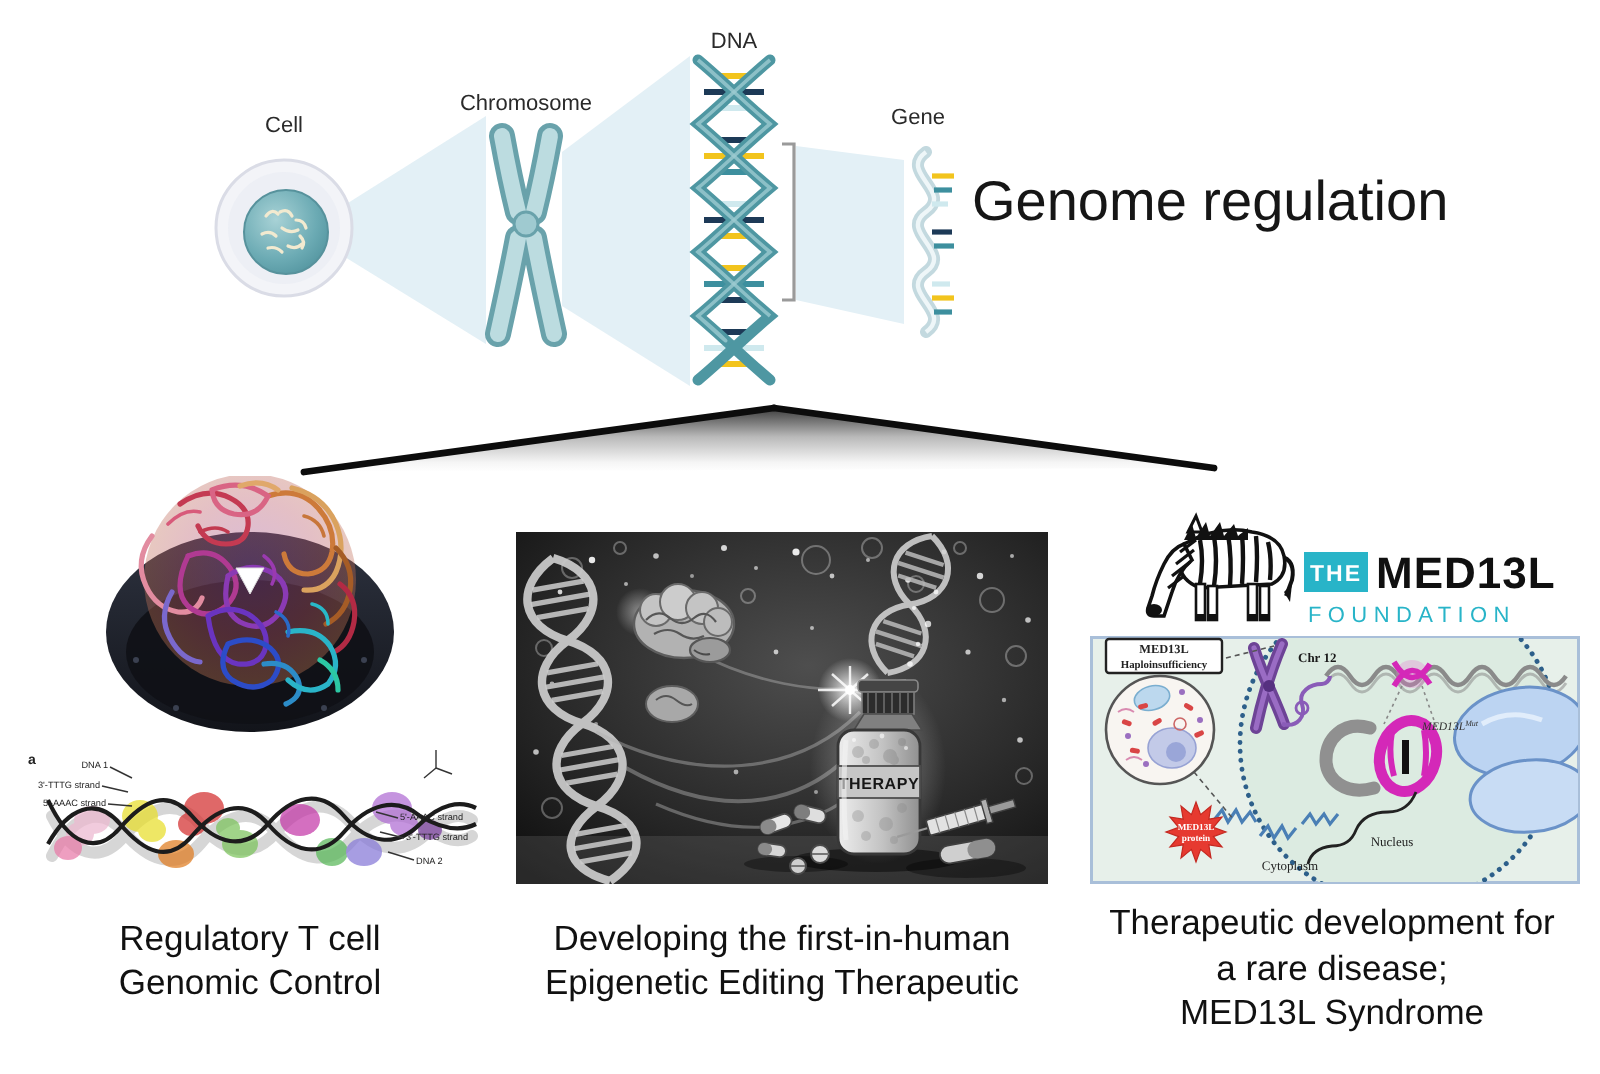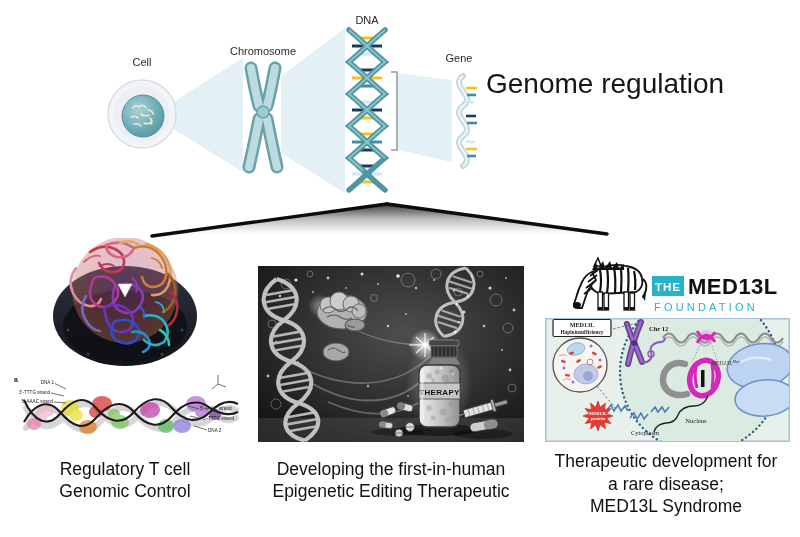--- a/index.html
+++ b/index.html
@@ -2,21 +2,21 @@
 <html><head>
 <meta charset="utf-8">
 <style>
   html,body{margin:0;padding:0;background:#fff;}
   .stage{position:relative;width:800px;height:537px;background:#ffffff;overflow:hidden;
          font-family:"Liberation Sans",sans-serif;}
   .abs{position:absolute;}
   svg{font-family:"Liberation Sans",sans-serif;}
   .serif{font-family:"Liberation Serif",serif;}
   .toplbl{font-size:11px;fill:#2a2a2a;text-anchor:middle;}
-  .page-title{position:absolute;left:486px;top:68px;font-size:28px;color:#161616;
+  .page-title{position:absolute;left:486px;top:85px;font-size:28px;color:#161616;
               letter-spacing:0px;white-space:nowrap;}
   .caption{position:absolute;text-align:center;font-size:17.5px;line-height:21.5px;color:#111;}
   .caption.c3{line-height:22.5px;}
 </style>
 </head>
 <body>
 
 <div class="stage">
 
   <svg class="abs" style="left:0;top:0" width="800" height="212" viewBox="0 0 800 212">

